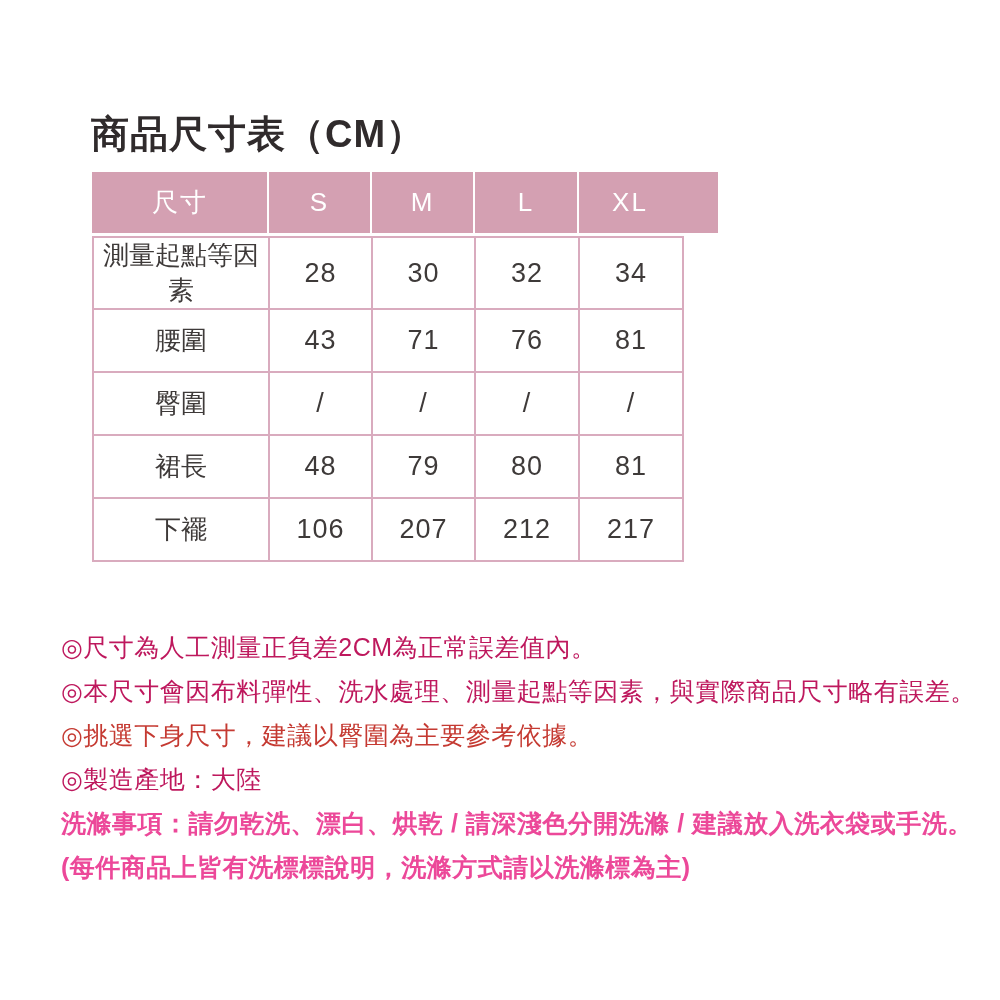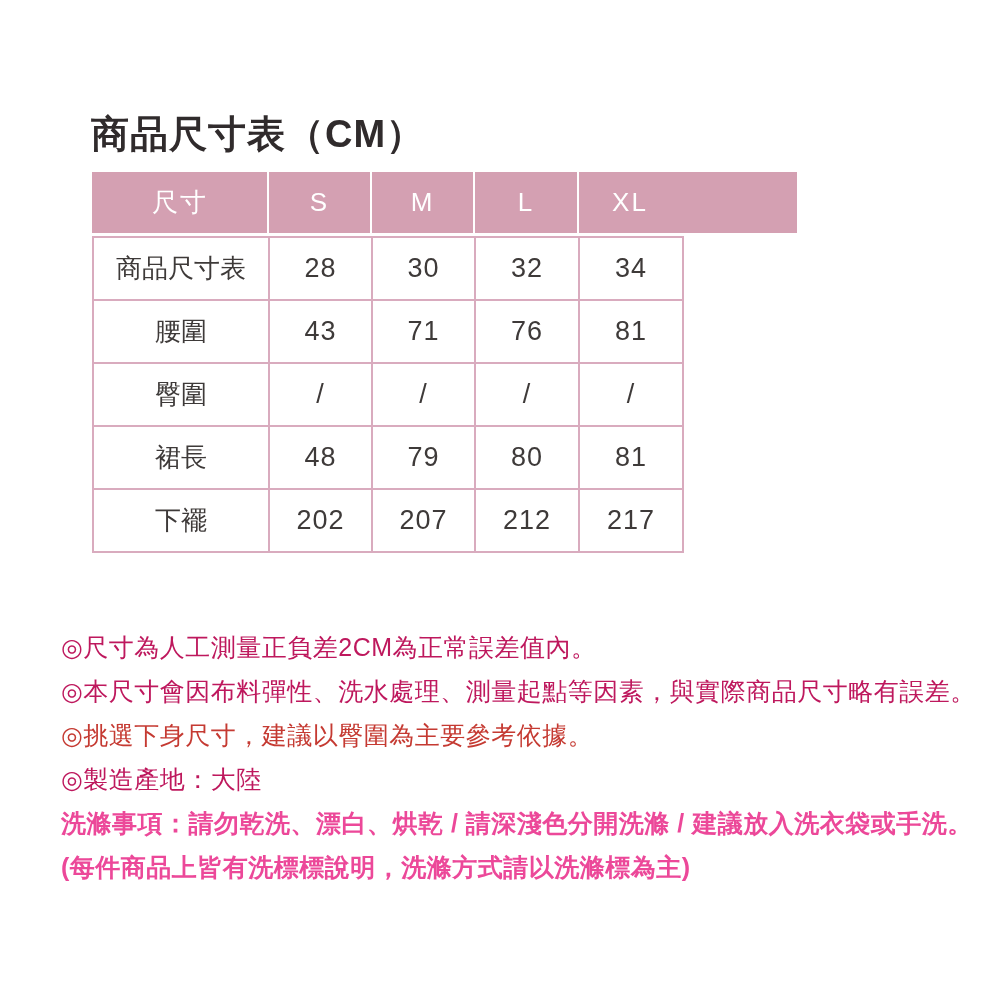--- a/index.html
+++ b/index.html
@@ -21,21 +21,21 @@
     font-weight: 600;
     letter-spacing: 1px;
     color: #302b2c;
   }
 
   
   .table-wrap { position: absolute; left: 92px; top: 172px; width: 590px; }
 
   .thead {
     position: relative;
-    width: 705px;
+    width: 626px;
     height: 61px;
     background: #d4a0b2;
   }
   .thead .hcell {
     position: absolute;
     top: 0; height: 61px;
     display: flex; align-items: center; justify-content: center;
     color: #ffffff;
     font-size: 26px;
     letter-spacing: 2px;
@@ -110,21 +110,21 @@
     <table class="size-grid">
       <colgroup>
         <col style="width:176px">
           <col style="width:103px">
           <col style="width:103px">
           <col style="width:104px">
           <col style="width:104px">
       </colgroup>
       <tbody>
         <tr>
-          <td class="rowlabel">商品尺寸表</td>
+          <td class="rowlabel">測量起點等因素</td>
           <td>28</td>
           <td>30</td>
           <td>32</td>
           <td>34</td>
         </tr>
         <tr>
           <td class="rowlabel">腰圍</td>
           <td>43</td>
           <td>71</td>
           <td>76</td>
@@ -139,21 +139,21 @@
         </tr>
         <tr>
           <td class="rowlabel">裙長</td>
           <td>48</td>
           <td>79</td>
           <td>80</td>
           <td>81</td>
         </tr>
         <tr>
           <td class="rowlabel">下襬</td>
-          <td>202</td>
+          <td>106</td>
           <td>207</td>
           <td>212</td>
           <td>217</td>
         </tr>
       </tbody>
     </table>
   </div>
 
   <div class="notes">
     <div class="note-line">◎尺寸為人工測量正負差2CM為正常誤差值內。</div>

